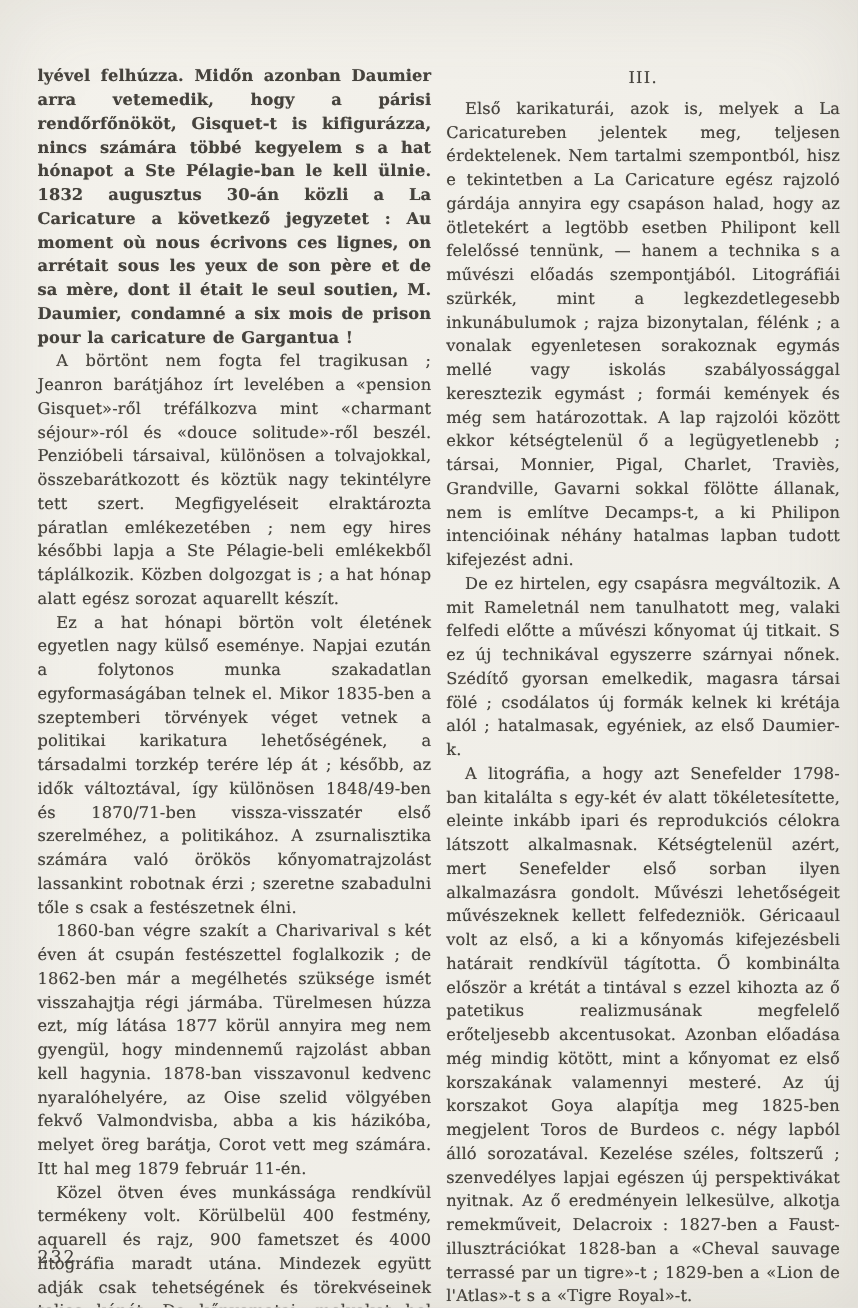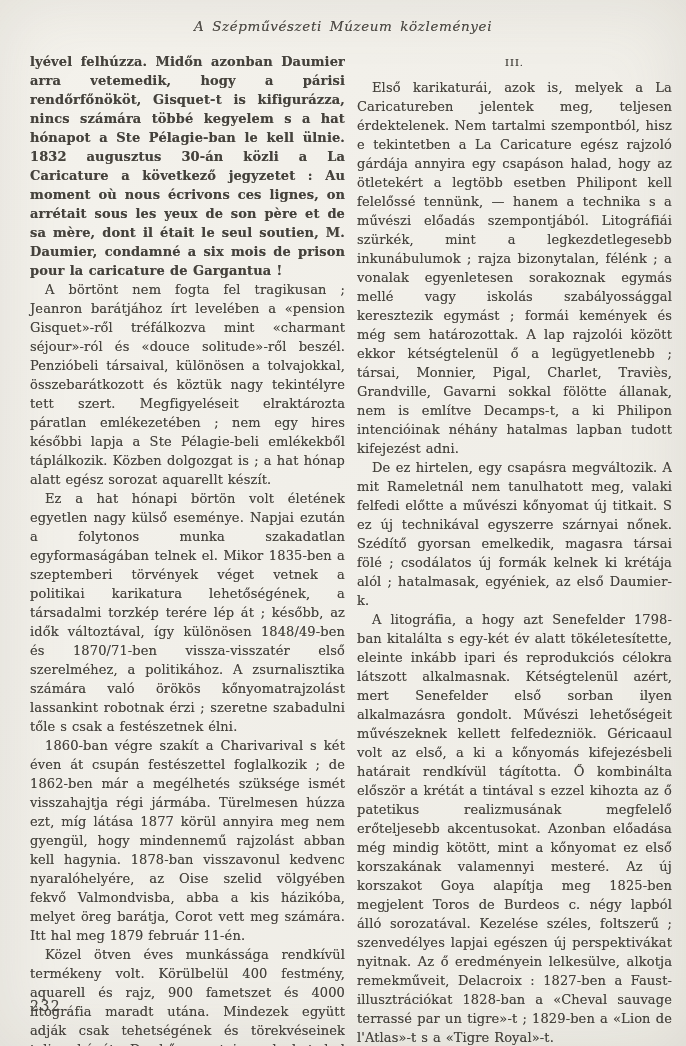--- a/index.html
+++ b/index.html
@@ -51,41 +51,40 @@
   .col p {
     margin: 0;
     text-indent: 15px;
   }
   .col p.noindent {
     text-indent: 0;
     font-weight: bold;
   }
   .section-heading {
     text-align: center;
-    font-size: 10px;
+    font-size: 13px;
     letter-spacing: 1px;
     margin: 1px 0 6px 0;
     color: #45423c;
   }
   .page-number {
     position: absolute;
     left: 30px;
     bottom: 32px;
     font-size: 14px;
     letter-spacing: 1.5px;
     color: #4a4742;
     text-shadow: 0 0 0.5px rgba(74, 71, 66, 0.5);
   }
 </style>
 </head>
 <body>
 
 <div class="page">
 
-  <div class="running-header">A Szépművészeti Múzeum közleményei</div>
 
   <div class="columns">
 
     <div class="col">
       <p class="noindent">lyével felhúzza. Midőn azonban Daumier arra vetemedik, hogy a párisi rendőrfőnököt, Gisquet-t is kifigurázza, nincs számára többé kegyelem s a hat hónapot a Ste Pélagie-ban le kell ülnie. 1832 augusztus 30-án közli a La Caricature a következő jegyzetet : Au moment où nous écrivons ces lignes, on arrétait sous les yeux de son père et de sa mère, dont il était le seul soutien, M. Daumier, condamné a six mois de prison pour la caricature de Gargantua !</p>
       <p>A börtönt nem fogta fel tragikusan ; Jeanron barátjához írt levelében a «pension Gisquet»-ről tréfálkozva mint «charmant séjour»-ról és «douce solitude»-ről beszél. Penzióbeli társaival, különösen a tolvajokkal, összebarátkozott és köztük nagy tekintélyre tett szert. Megfigyeléseit elraktározta páratlan emlékezetében ; nem egy hires későbbi lapja a Ste Pélagie-beli emlékekből táplálkozik. Közben dolgozgat is ; a hat hónap alatt egész sorozat aquarellt készít.</p>
       <p>Ez a hat hónapi börtön volt életének egyetlen nagy külső eseménye. Napjai ezután a folytonos munka szakadatlan egyformaságában telnek el. Mikor 1835-ben a szeptemberi törvények véget vetnek a politikai karikatura lehetőségének, a társadalmi torzkép terére lép át ; később, az idők változtával, így különösen 1848/49-ben és 1870/71-ben vissza-visszatér első szerelméhez, a politikához. A zsurnalisztika számára való örökös kőnyomatrajzolást lassankint robotnak érzi ; szeretne szabadulni tőle s csak a festészetnek élni.</p>
       <p>1860-ban végre szakít a Charivarival s két éven át csupán festészettel foglalkozik ; de 1862-ben már a megélhetés szüksége ismét visszahajtja régi jármába. Türelmesen húzza ezt, míg látása 1877 körül annyira meg nem gyengül, hogy mindennemű rajzolást abban kell hagynia. 1878-ban visszavonul kedvenc nyaralóhelyére, az Oise szelid völgyében fekvő Valmondvisba, abba a kis házikóba, melyet öreg barátja, Corot vett meg számára. Itt hal meg 1879 február 11-én.</p>
       <p>Közel ötven éves munkássága rendkívül termékeny volt. Körülbelül 400 festmény, aquarell és rajz, 900 fametszet és 4000 litográfia maradt utána. Mindezek együtt adják csak tehetségének és törekvéseinek teljes képét. De kőnyomatai, melyeket hol igaz kedvvel, hol kényszerű robotmunkával, de folytonosan termelt, magukban is világosan mutatják művészete sajátos útjait.</p>
     </div>

